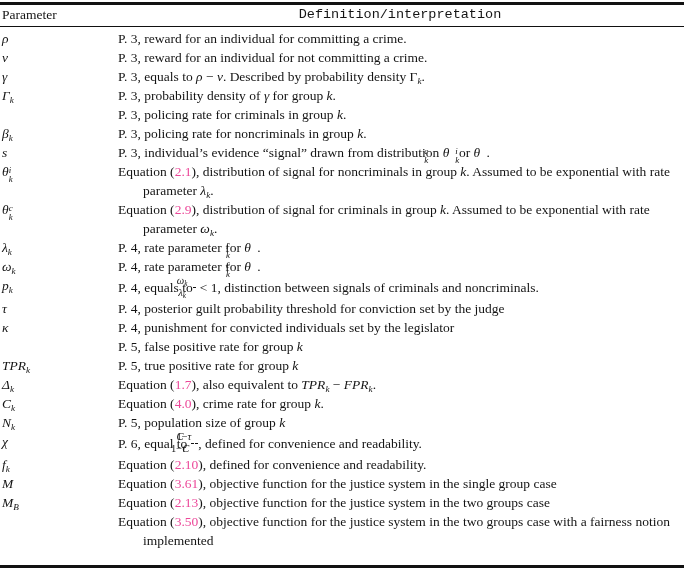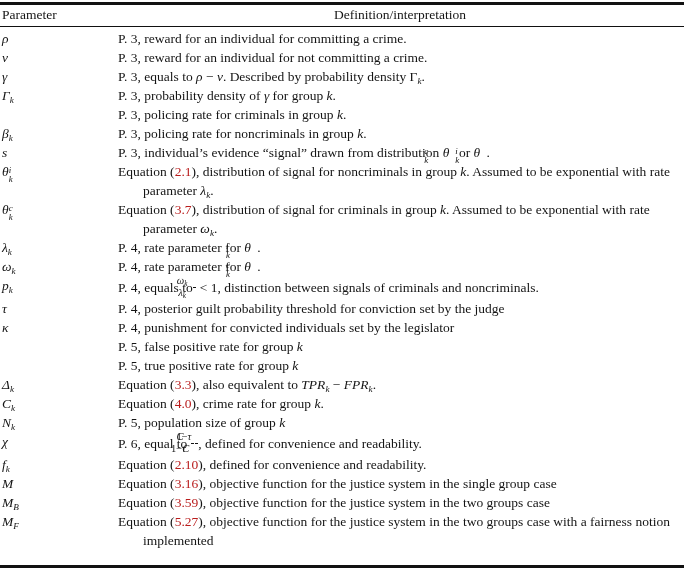--- a/index.html
+++ b/index.html
@@ -64,20 +64,21 @@
   }
   .th-def {
     position: absolute;
     left: 118px;
     top: 0;
     width: 564px;
     text-align: center;
     font-size: 13.5px;
     line-height: 20px;
     white-space: nowrap;
+    font-family: Liberation Mono, monospace;
   }
 
   #rows {
     position: absolute;
     left: 0;
     top: 29px;
     width: 684px;
   }
 
   .row {
@@ -124,21 +125,21 @@
     left: 0;
     top: -0.62em;
     font-size: 0.66em;
   }
   .sub-sup sub {
     position: absolute;
     left: 0;
     top: 0.30em;
     font-size: 0.66em;
   }
-  .eqref { color: #b91c1c; }
+  .eqref { color: #ec4899; }
 
   .frac {
     display: inline-block;
     vertical-align: -0.42em;
     text-align: center;
     font-size: 0.78em;
     line-height: 1.04;
     margin: 0 0.06em;
   }
   .frac .num {
@@ -192,21 +193,21 @@
       <div class="row">
         <div class="cell-param"><span class="it">s</span></div>
         <div class="cell-def">P. 3, individual’s evidence “signal” drawn from distribution <span class="it">θ</span><span class="sub-sup"><sup>c</sup><sub>k</sub></span> or <span class="it">θ</span><span class="sub-sup"><sup>i</sup><sub>k</sub></span>.</div>
       </div>
       <div class="row">
         <div class="cell-param"><span class="it">θ</span><span class="sub-sup"><sup>i</sup><sub>k</sub></span></div>
         <div class="cell-def">Equation (<span class="eqref">2.1</span>), distribution of signal for noncriminals in group <span class="it">k</span>. Assumed to be exponential with rate parameter <span class="it">λ</span><sub>k</sub>.</div>
       </div>
       <div class="row">
         <div class="cell-param"><span class="it">θ</span><span class="sub-sup"><sup>c</sup><sub>k</sub></span></div>
-        <div class="cell-def">Equation (<span class="eqref">3.7</span>), distribution of signal for criminals in group <span class="it">k</span>. Assumed to be exponential with rate parameter <span class="it">ω</span><sub>k</sub>.</div>
+        <div class="cell-def">Equation (<span class="eqref">2.9</span>), distribution of signal for criminals in group <span class="it">k</span>. Assumed to be exponential with rate parameter <span class="it">ω</span><sub>k</sub>.</div>
       </div>
       <div class="row">
         <div class="cell-param"><span class="it">λ</span><sub>k</sub></div>
         <div class="cell-def">P. 4, rate parameter for <span class="it">θ</span><span class="sub-sup"><sup>i</sup><sub>k</sub></span>.</div>
       </div>
       <div class="row">
         <div class="cell-param"><span class="it">ω</span><sub>k</sub></div>
         <div class="cell-def">P. 4, rate parameter for <span class="it">θ</span><span class="sub-sup"><sup>c</sup><sub>k</sub></span>.</div>
       </div>
       <div class="row">
@@ -218,50 +219,50 @@
         <div class="cell-def">P. 4, posterior guilt probability threshold for conviction set by the judge</div>
       </div>
       <div class="row">
         <div class="cell-param"><span class="it">κ</span></div>
         <div class="cell-def">P. 4, punishment for convicted individuals set by the legislator</div>
       </div>
       <div class="row">
         <div class="cell-def">P. 5, false positive rate for group <span class="it">k</span></div>
       </div>
       <div class="row">
+        <div class="cell-param"><span class="it">TPR</span><sub>k</sub></div>
         <div class="cell-def">P. 5, true positive rate for group <span class="it">k</span></div>
       </div>
       <div class="row">
         <div class="cell-param">Δ<sub>k</sub></div>
-        <div class="cell-def">Equation (<span class="eqref">3.3</span>), also equivalent to <span class="it">TPR</span><sub>k</sub> − <span class="it">FPR</span><sub>k</sub>.</div>
+        <div class="cell-def">Equation (<span class="eqref">1.7</span>), also equivalent to <span class="it">TPR</span><sub>k</sub> − <span class="it">FPR</span><sub>k</sub>.</div>
       </div>
       <div class="row">
         <div class="cell-param"><span class="it">C</span><sub>k</sub></div>
         <div class="cell-def">Equation (<span class="eqref">4.0</span>), crime rate for group <span class="it">k</span>.</div>
       </div>
       <div class="row">
         <div class="cell-param"><span class="it">N</span><sub>k</sub></div>
         <div class="cell-def">P. 5, population size of group <span class="it">k</span></div>
       </div>
       <div class="row">
         <div class="cell-param"><span class="it">χ</span></div>
         <div class="cell-def">P. 6, equal to <span class="frac"><span class="num"><span class="it">C</span></span><span class="den">1−<span class="it">C</span></span></span><span class="frac"><span class="num">1−<span class="it">τ</span></span><span class="den"><span class="it">τ</span></span></span>, defined for convenience and readability.</div>
       </div>
       <div class="row">
         <div class="cell-param"><span class="it">f</span><sub>k</sub></div>
         <div class="cell-def">Equation (<span class="eqref">2.10</span>), defined for convenience and readability.</div>
       </div>
       <div class="row">
         <div class="cell-param"><span class="it">M</span></div>
-        <div class="cell-def">Equation (<span class="eqref">3.16</span>), objective function for the justice system in the single group case</div>
+        <div class="cell-def">Equation (<span class="eqref">3.61</span>), objective function for the justice system in the single group case</div>
       </div>
       <div class="row">
         <div class="cell-param"><span class="it">M</span><sub>B</sub></div>
-        <div class="cell-def">Equation (<span class="eqref">3.59</span>), objective function for the justice system in the two groups case</div>
-      </div>
-      <div class="row">
-        <div class="cell-param"><span class="it">M</span><sub>F</sub></div>
-        <div class="cell-def">Equation (<span class="eqref">5.27</span>), objective function for the justice system in the two groups case with a fairness notion implemented</div>
+        <div class="cell-def">Equation (<span class="eqref">2.13</span>), objective function for the justice system in the two groups case</div>
+      </div>
+      <div class="row">
+        <div class="cell-def">Equation (<span class="eqref">3.50</span>), objective function for the justice system in the two groups case with a fairness notion implemented</div>
       </div>
     </div>
 
   <div class="rule-bottom"></div>
 </div>
 
 </body></html>

